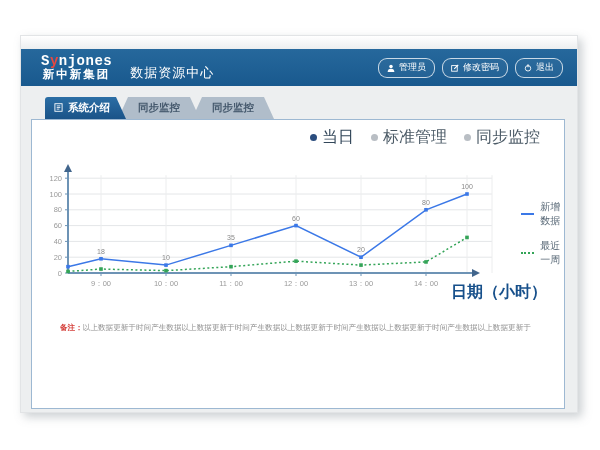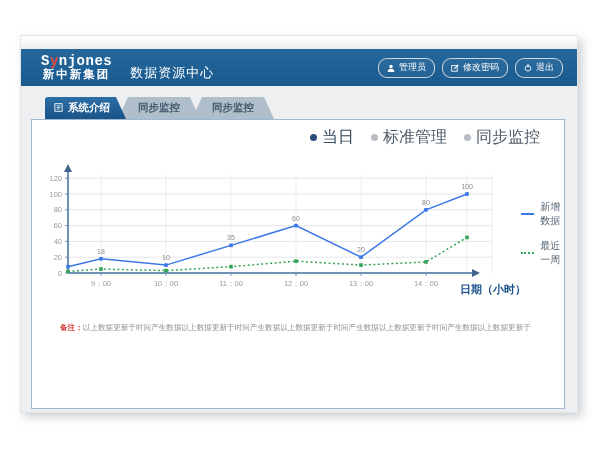--- a/index.html
+++ b/index.html
@@ -51,21 +51,21 @@
 
   
   .filters { position:absolute; top:7px; right:24px; display:flex; gap:17px; }
   .filter { display:flex; align-items:center; gap:5px; font-size:16px; color:#4b5a66; cursor:pointer; }
   .dot { width:7px; height:7px; border-radius:50%; background:#b9bec4; }
   .filter.selected .dot { background:#2b4d7e; }
   .filter.selected { color:#33475a; }
 
   .chart-title { position:absolute; left:30px; top:22px; font-size:11px; font-weight:bold; color:#17508b; }
   .chart-svg { position:absolute; left:8px; top:36px; }
-  .x-axis-label { position:absolute; left:428px; top:162px; font-size:11px; font-weight:bold; color:#17508b;font-family:Liberation Serif, serif; }
+  .x-axis-label { position:absolute; left:419px; top:162px; font-size:16px; font-weight:bold; color:#17508b;font-family:Liberation Serif, serif; }
 
   .legend { position:absolute; left:489px; top:80px; display:flex; flex-direction:column; gap:11px; }
   .legend-item { display:flex; align-items:center; gap:6px; font-size:10px; color:#5a6a78; cursor:pointer; }
   .legend-line { width:22px; height:0; border-top:2px solid #3b78e7; }
   .legend-line.dotted { border-top:2px dotted #33a457; }
 
   .note { position:absolute; left:28px; right:8px; top:203px; font-size:7.6px;
           color:#919191; white-space:nowrap; overflow:hidden; }
   .note .note-label { color:#d43f3a; font-weight:bold; }
 </style>

